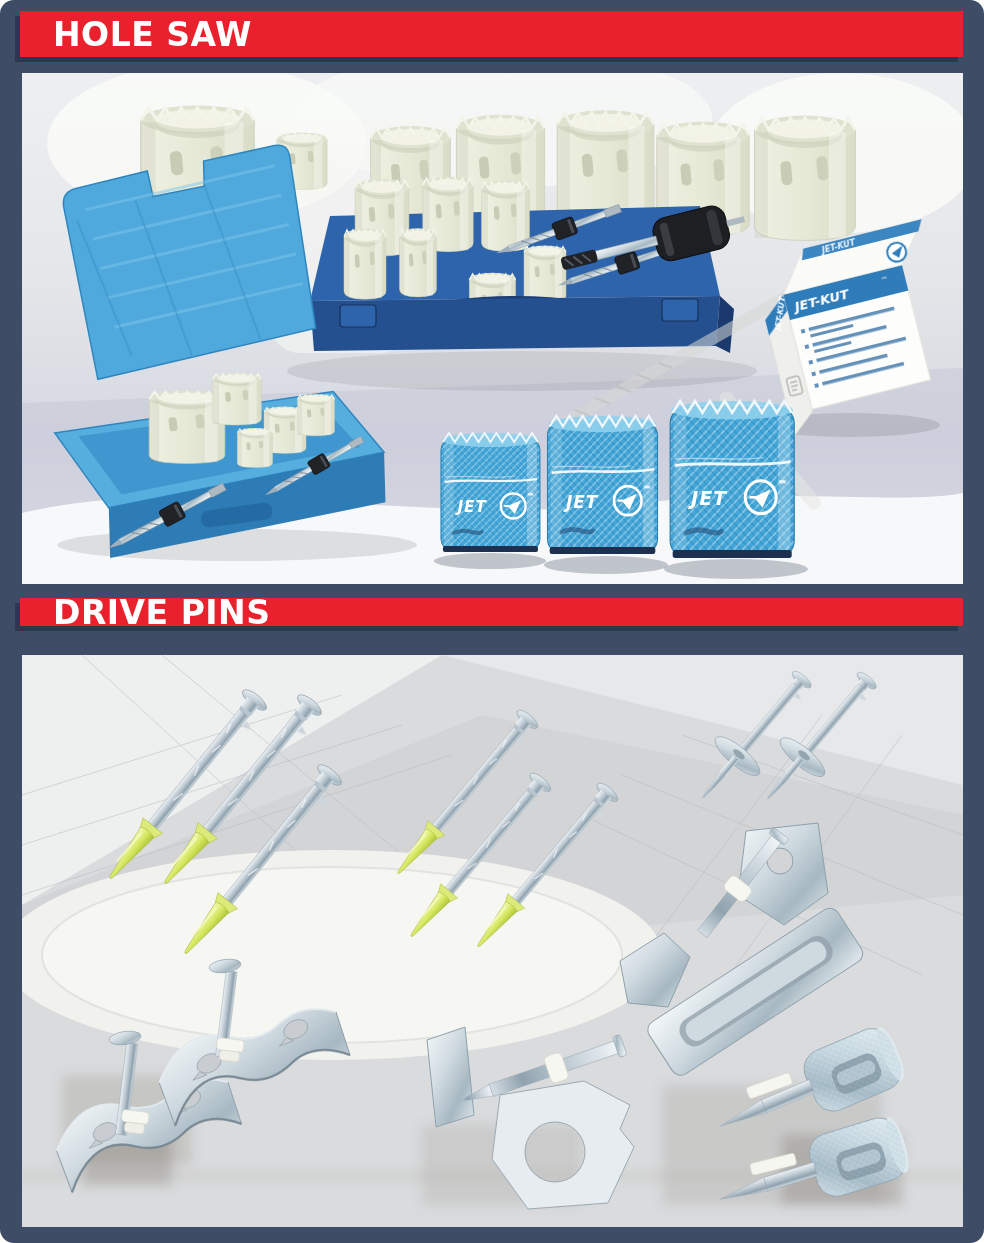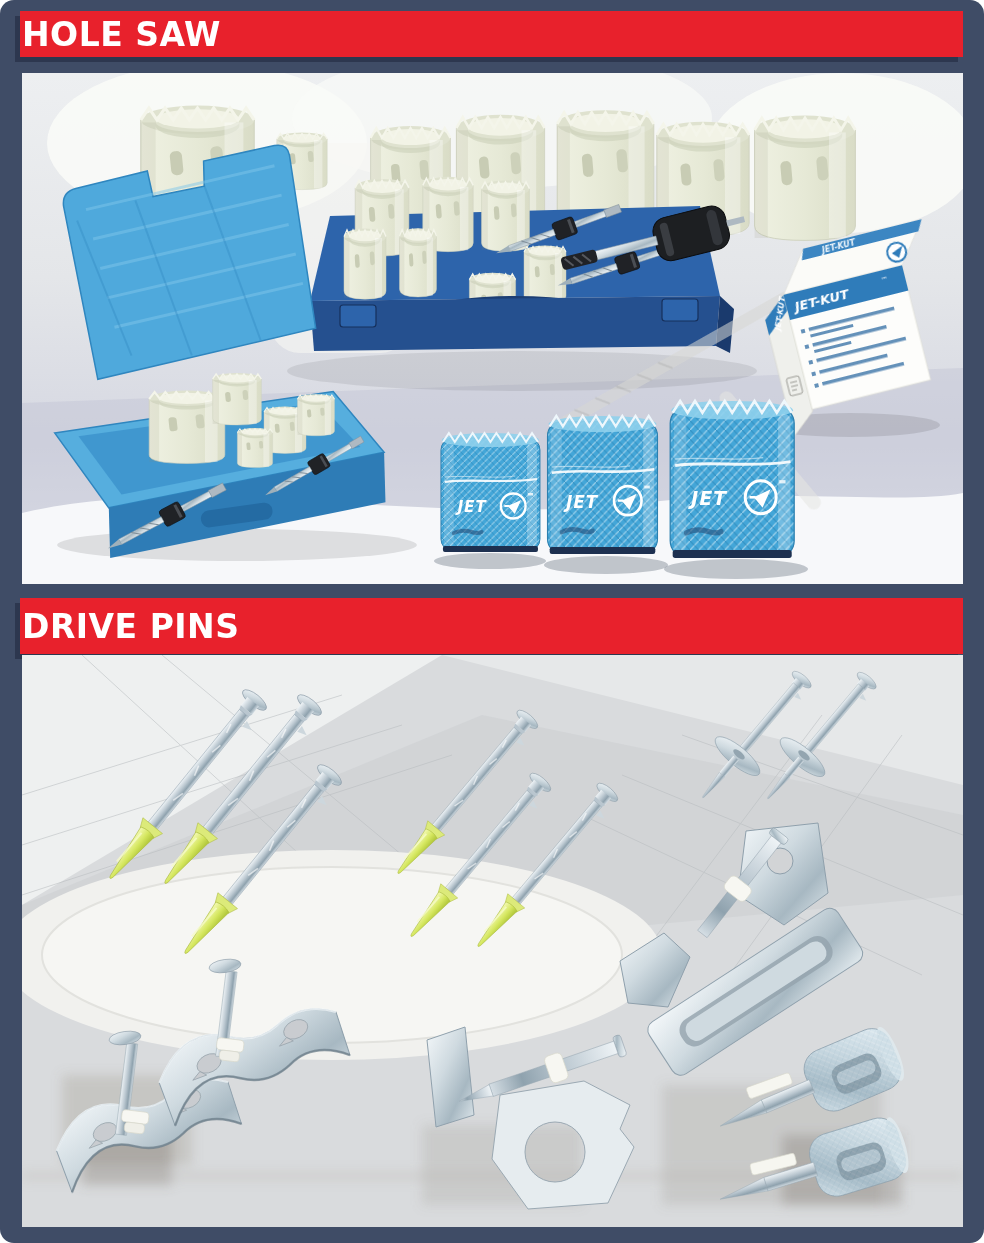--- a/index.html
+++ b/index.html
@@ -1,22 +1,22 @@
 <!DOCTYPE html>
 <html><head>
 <meta charset="utf-8">
 <style>
   html,body{margin:0;padding:0;background:#ffffff;}
   body{width:984px;height:1243px;position:relative;font-family:"DejaVu Sans","Liberation Sans",sans-serif;}
   .page{position:absolute;inset:0;background:#3f4c66;border-radius:14px;overflow:hidden;}
   .banner{position:absolute;left:20px;width:943px;background:#e8212c;display:flex;align-items:center;
-          padding-left:2px;box-sizing:border-box;box-shadow:-5px 5px 0 rgba(24,32,50,.45);}
+          padding-left:33px;box-sizing:border-box;box-shadow:-5px 5px 0 rgba(24,32,50,.45);}
   .banner .title{color:#ffffff;font-weight:700;font-size:33px;letter-spacing:.5px;white-space:nowrap;}
   .banner-1{top:11px;height:46px;}
-  .banner-2{top:598px;height:56px;}
+  .banner-2{top:598px;height:28px;}
   .panel{position:absolute;left:22px;width:941px;overflow:hidden;}
   .panel-1{top:73px;height:511px;background:linear-gradient(180deg,#edeff1 0%,#e4e6e9 40%,#d6d8e2 72%,#eceef2 100%);}
   .panel-2{top:655px;height:572px;background:#dcdee0;}
   .panel svg{display:block;width:100%;height:100%;}
   text{user-select:none;}
 </style>
 </head>
 <body>
 
 <div class="page">

